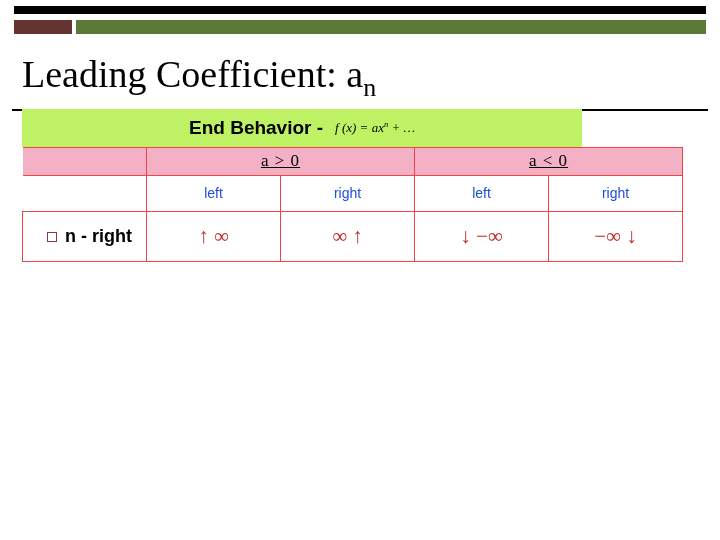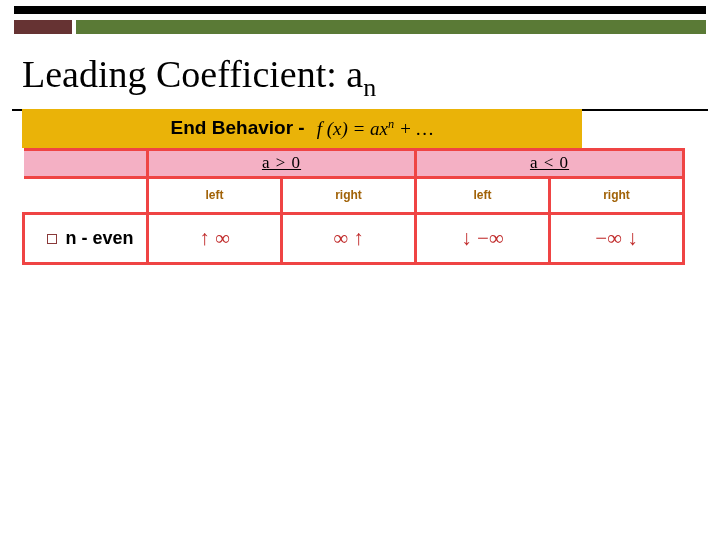--- a/index.html
+++ b/index.html
@@ -36,74 +36,74 @@
   }
   .title-sub { font-size: 26px; vertical-align: sub; }
   .title-underline {
     height: 2px; background: #000; margin: 2px 12px 0 12px;
   }
   .content {
     padding: 0 22px 0 22px;
     position: relative;
   }
   .endbeh-row {
-    background: #eab308;
+    background: #bef264;
     padding: 8px 0 8px 0;
     margin-top: -2px;
     display: flex;
     align-items: center;
     justify-content: center;
     gap: 12px;
     position: relative;
     width: 560px;
   }
   .endbeh-label {
     font-weight: bold;
     font-size: 19px;
     font-family: Arial, sans-serif;
   }
   .formula {
     font-family: "Times New Roman", Times, serif;
-    font-size: 19px;
+    font-size: 13px;
     font-style: italic;
     white-space: nowrap;
   }
   .formula .sup { font-size: 0.65em; vertical-align: super; font-style: italic; }
   .table-wrap {
     position: relative;
     margin-top: 0;
   }
   table.endtable {
     border-collapse: collapse;
     width: 660px;
     table-layout: fixed;
   }
   table.endtable td, table.endtable th {
-    border: 3px solid #ef4444;
+    border: 1px solid #ef4444;
     text-align: center;
     vertical-align: middle;
   }
   .col-rowhdr { width: 124px; }
   .col-cell { width: 134px; }
   .head-a {
     background: #f4b0c4;
     font-family: "Times New Roman", Times, serif;
     font-size: 17px;
     font-weight: 400;
     text-decoration: underline;
     height: 28px;
     letter-spacing: 1px;
   }
   .head-lr {
     background: #fff;
     font-family: Arial, sans-serif;
-    font-size: 12px;
-    font-weight: bold;
+    font-size: 14px;
+    font-weight: normal;
     height: 36px;
-    color: #a16207;
+    color: #1d4ed8;
   }
   .rowhdr {
     background: #fff;
     text-align: left;
     padding-left: 10px;
     font-family: Arial, sans-serif;
     font-size: 18px;
     font-weight: bold;
     height: 50px;
   }
@@ -170,21 +170,21 @@
       </tr>
       <tr>
         <td class="head-lr corner-blank-bottom"></td>
         <td class="head-lr">left</td>
         <td class="head-lr">right</td>
         <td class="head-lr">left</td>
         <td class="head-lr">right</td>
       </tr>
       <tr>
         <td class="rowhdr">
-          <span class="bullet"></span><span>n - even</span>
+          <span class="bullet"></span><span>n - right</span>
         </td>
         <td class="cell"><span class="inf">↑ ∞</span></td>
         <td class="cell"><span class="inf">∞ ↑</span></td>
         <td class="cell"><span class="inf">↓ −∞</span></td>
         <td class="cell"><span class="inf">−∞ ↓</span></td>
       </tr>
     </tbody>
       </table>
   </div>
 

